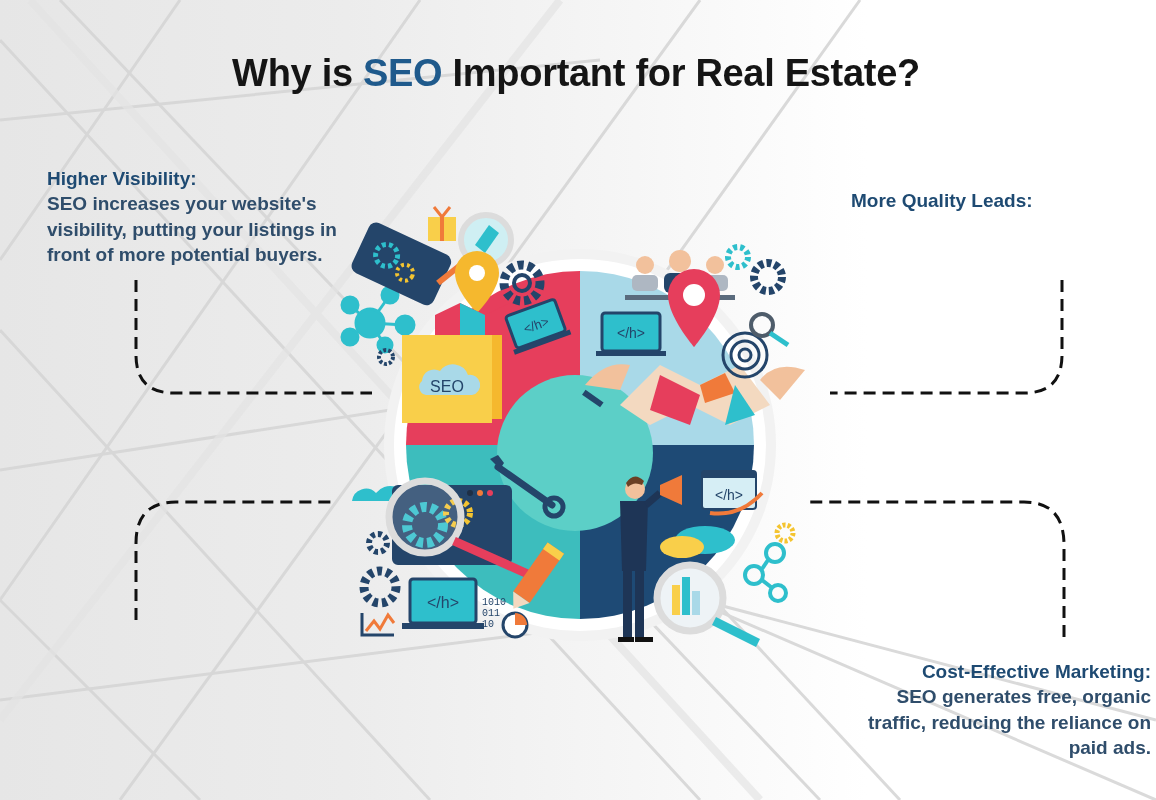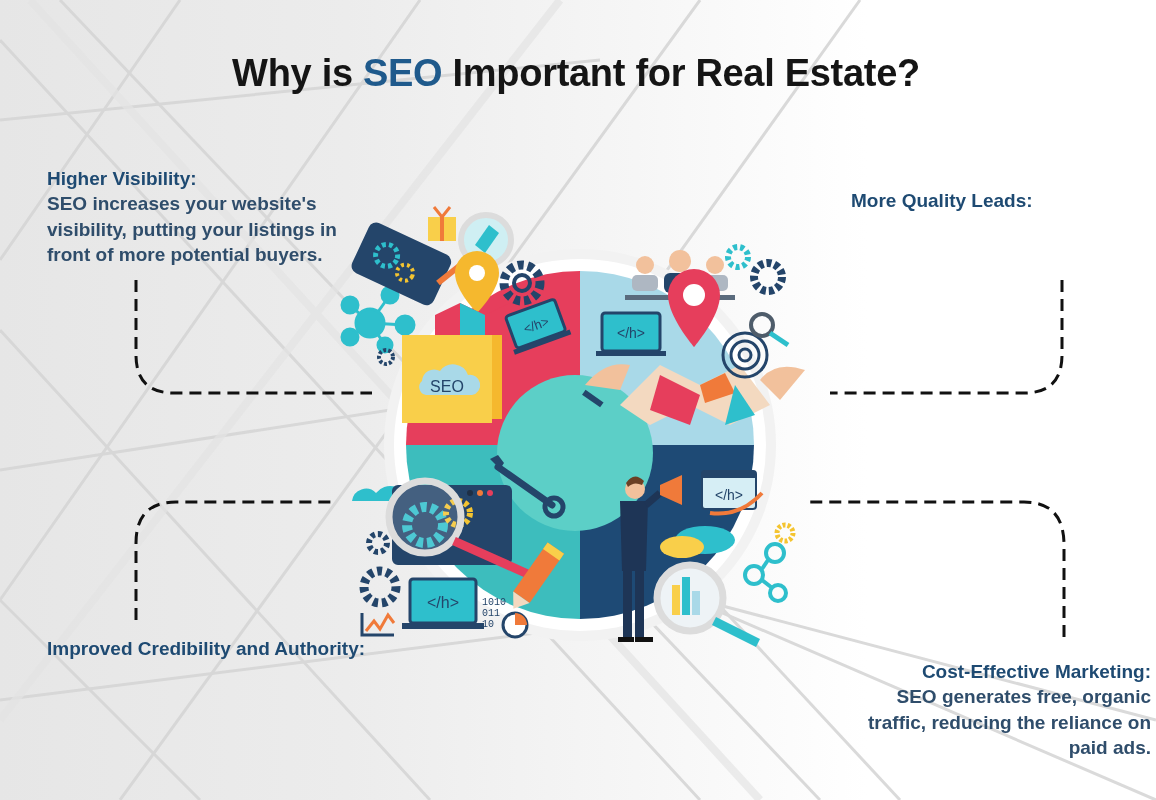--- a/index.html
+++ b/index.html
@@ -64,21 +64,20 @@
 <div class="block" id="block-tl">
   <div class="heading">Higher Visibility:</div>
   <div class="body">SEO increases your website's visibility, putting your listings in front of more potential buyers.</div>
 </div>
 
 <div class="block" id="block-tr">
   <div class="heading">More Quality Leads:</div>
 </div>
 
 <div class="block" id="block-bl">
-  <div class="heading">Improved Credibility and Authority:</div>
 </div>
 
 <div class="block" id="block-br">
   <div class="heading">Cost-Effective Marketing:</div>
   <div class="body">SEO generates free, organic traffic, reducing the reliance on paid ads.</div>
 </div>
 
 <svg class="connectors" width="1156" height="800" viewBox="0 0 1156 800">
   <g stroke="#111" stroke-width="3" fill="none" stroke-dasharray="12 7">
     <path d="M136 280 V355 Q136 393 174 393 H372"></path>

